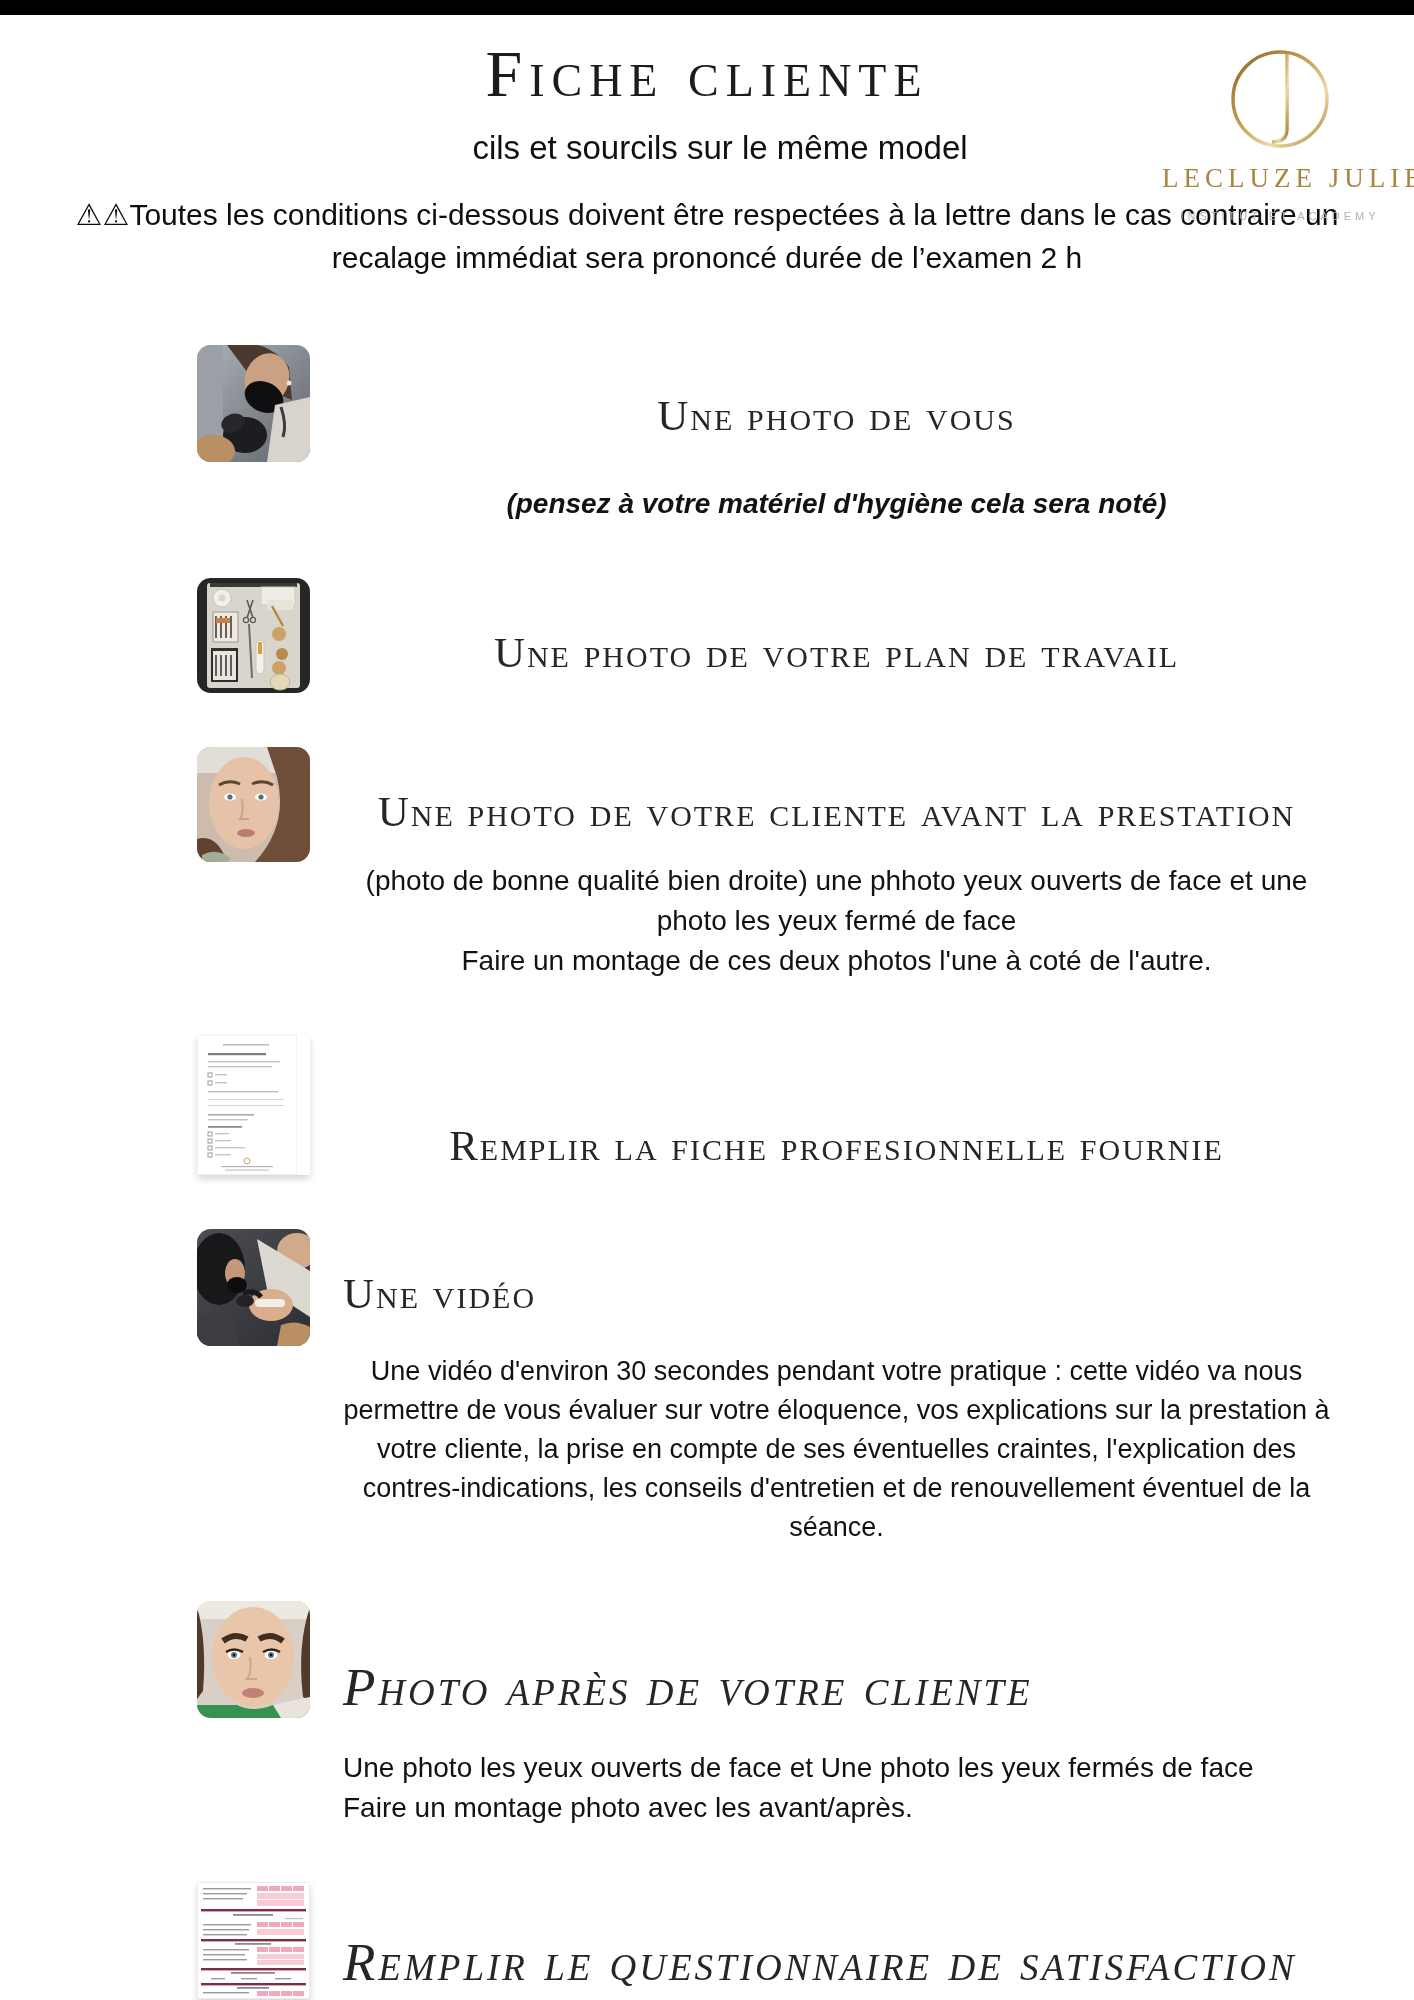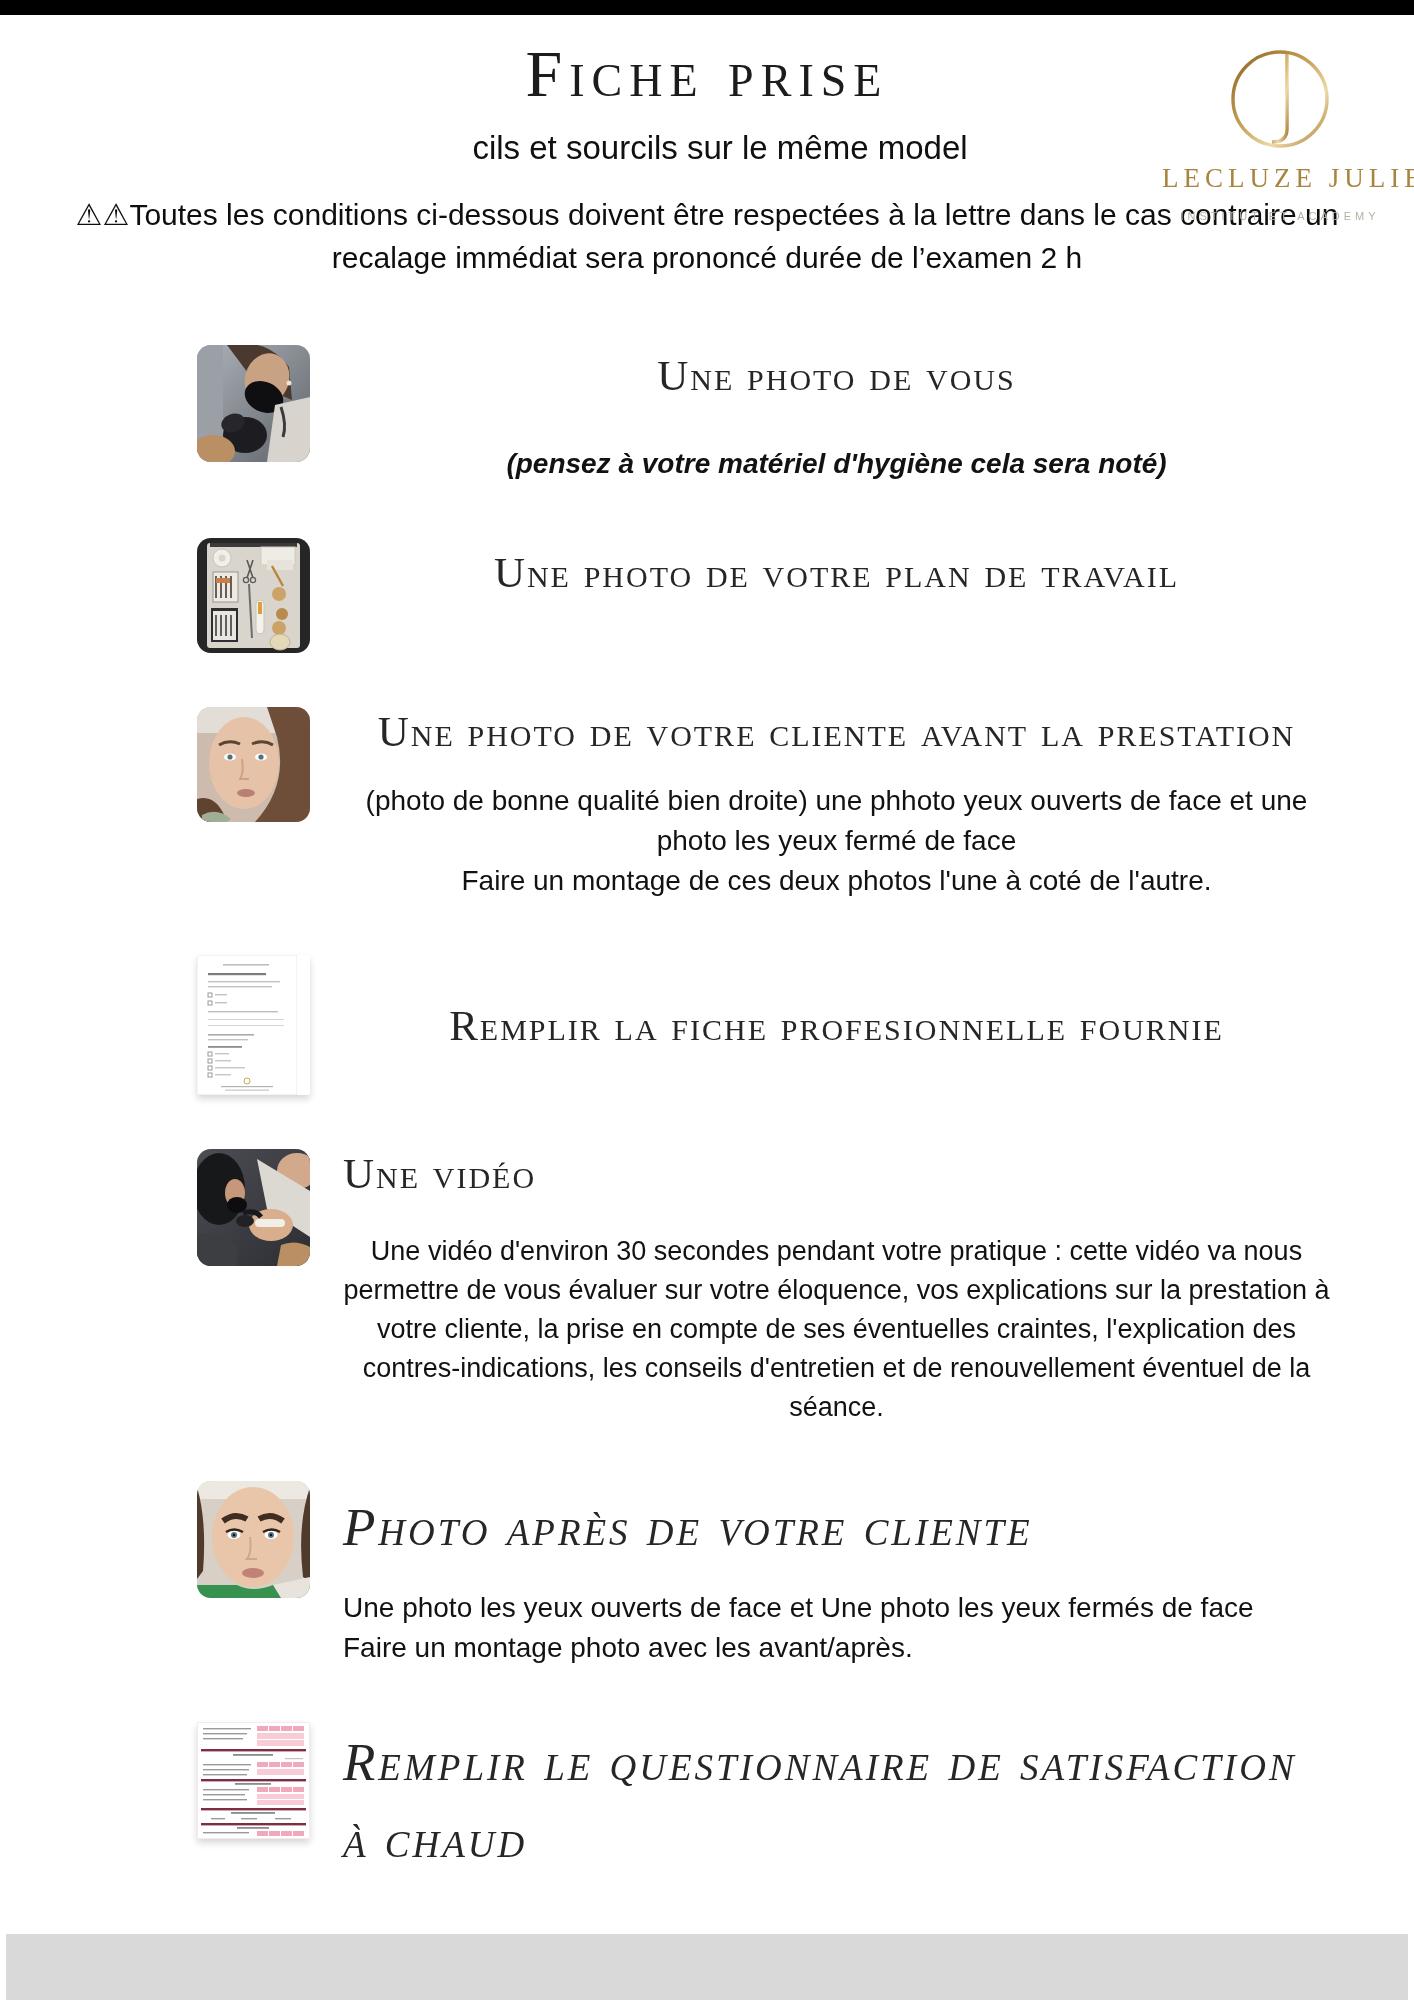--- a/index.html
+++ b/index.html
@@ -42,21 +42,21 @@
   
   main{flex-shrink:0;margin-top:66px;}
   .item{display:flex;align-items:flex-start;padding-left:197px;gap:33px;}
   .item + .item{margin-top:54px;}
   .thumb{
     width:113px;flex-shrink:0;border-radius:14px;overflow:hidden;
     line-height:0;background:#ddd;
   }
   .thumb svg{display:block;}
   .thumb--paper{border-radius:2px;background:#fff;box-shadow:0 4px 7px rgba(0,0,0,.16);}
-  .item-body{flex:1;padding-right:84px;min-width:0;}
+  .item-body{flex:1;padding-right:84px;min-width:0;margin-top:40px;}
   .item-title{
     font-family:"Liberation Serif","DejaVu Serif",serif;
     font-variant:small-caps;font-weight:400;
     font-size:43px;letter-spacing:2px;line-height:1.15;
     color:#262626;margin:0;
   }
   .item--big .item-title{font-size:53px;letter-spacing:3px;font-style:italic;}
   .center{text-align:center;}
   .note{font-size:28px;line-height:40px;color:#121212;margin:0;}
   .note--italic{font-style:italic;font-weight:700;}
@@ -78,21 +78,21 @@
     padding:34px 24px 20px;text-align:center;
     font-size:28px;line-height:49px;color:#0f0f0f;
   }
 </style>
 </head>
 <body>
 
 <div class="topbar"></div>
 
 <header>
-  <h1 class="page-title">Fiche prise</h1>
+  <h1 class="page-title">Fiche cliente</h1>
   <div class="page-subtitle">cils et sourcils sur le même model</div>
 
   <div class="logo">
     <svg class="logo-mark" width="104" height="104" viewBox="0 0 104 104">
       <defs>
         <linearGradient id="gold" x1="0" y1="0" x2="1" y2="1">
           <stop offset="0" stop-color="#8a6323"></stop>
           <stop offset="0.45" stop-color="#c9a258"></stop>
           <stop offset="0.7" stop-color="#eed9a8"></stop>
           <stop offset="1" stop-color="#a87f35"></stop>

